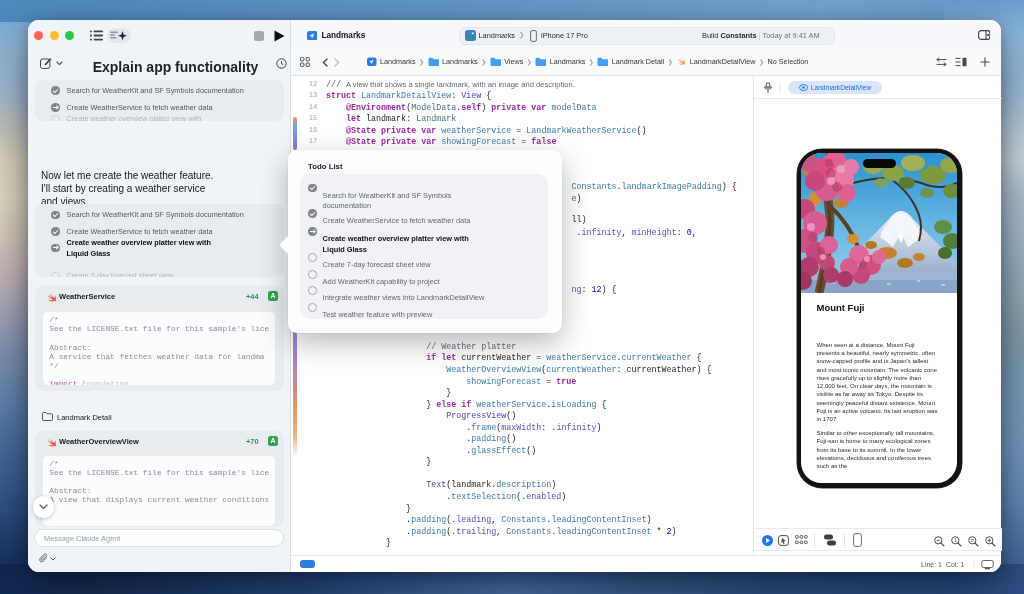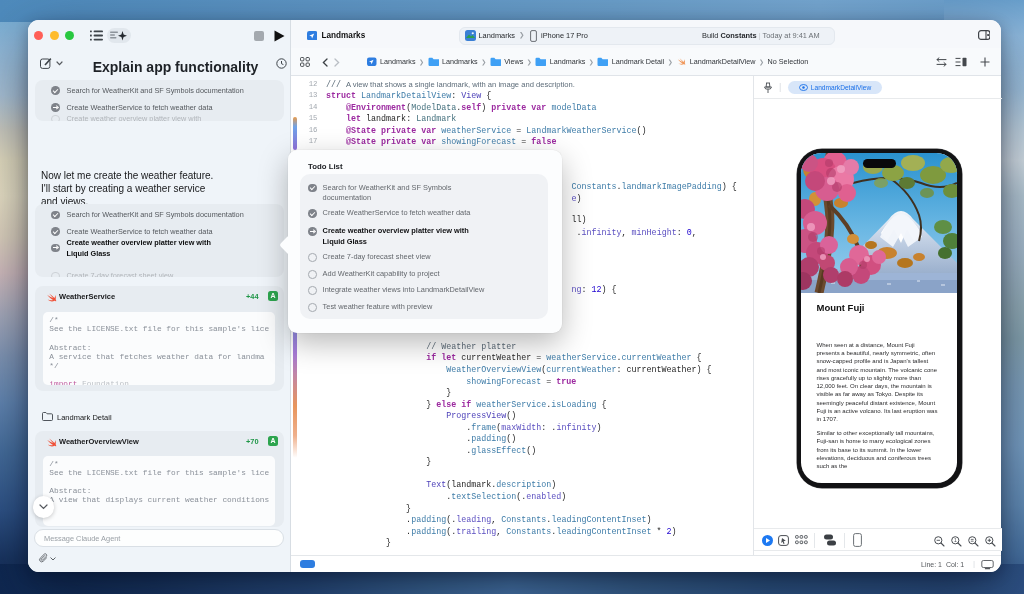--- a/index.html
+++ b/index.html
@@ -61,21 +61,21 @@
 .frag { position:absolute; left:280.5px; font-family:"Liberation Mono",monospace; font-size:8.35px; color:#262626; }
 .k { color:#9c2aa0; font-weight:bold; }
 .c { color:#5d6c79; }
 .tb { color:#3e7ca8; }
 .tp { color:#4b3fb8; }
 .td { color:#44707d; }
 .n { color:#1c00cf; }
 .m { color:#5b4fc0; }
 .pitem { position:absolute; left:8px; display:flex; }
 .pitem .ic { width:8.6px; height:8.6px; border-radius:50%; margin-right:6px; flex:none; position:relative; margin-top:1px; }
-.pitem .ptx { font-size:7.4px; color:#63676c; line-height:10.4px; white-space:nowrap; }
+.pitem .ptx { font-size:7.4px; color:#63676c; line-height:10.4px; white-space:nowrap;margin-top:8px; }
 .ipara { left:15.4px; width:122px; font-size:6.05px; line-height:8.3px; color:#2c2c2e; }
 .zi { top:7px; width:11px; height:11px; }
 </style>
 </head>
 <body>
 <div class="bg-top"></div>
 <div class="bg-right"></div>
 <div class="bg-bottom"></div>
 
 <div class="win">

